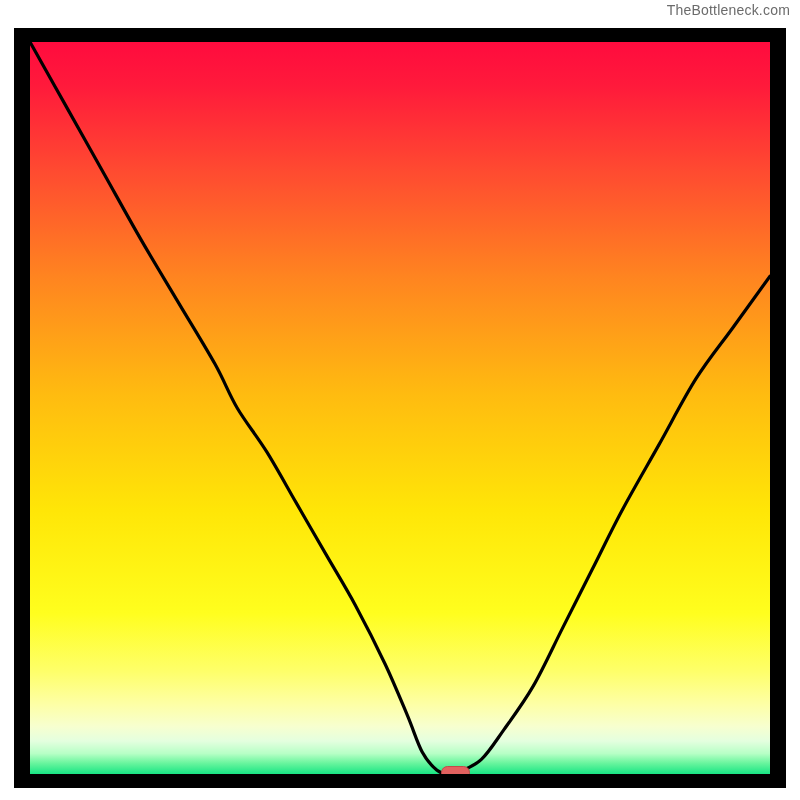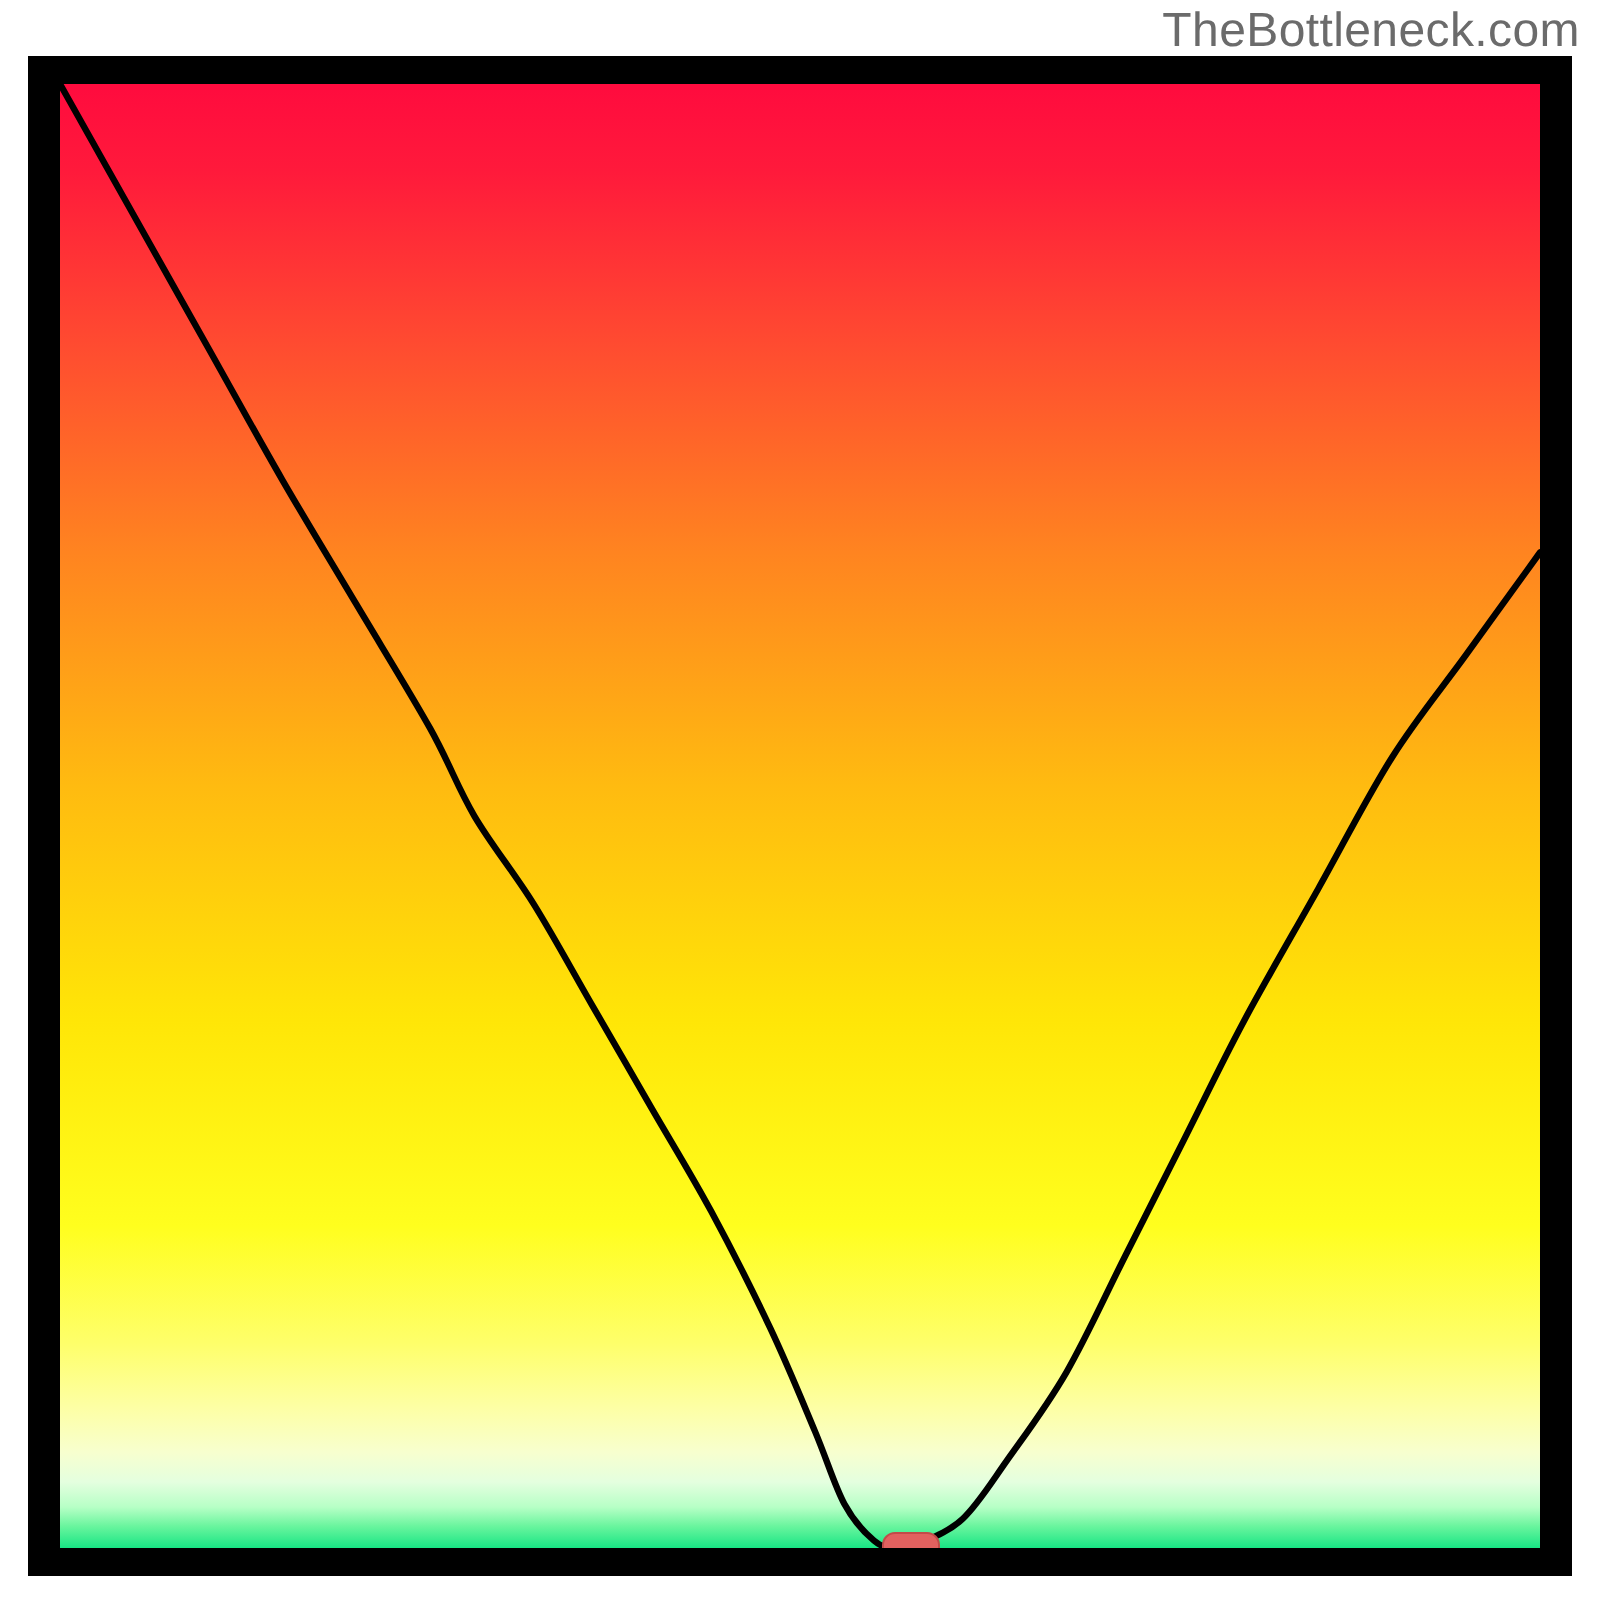--- a/index.html
+++ b/index.html
@@ -14,21 +14,21 @@
   .frame {
     position: relative;
     width: 800px;
     height: 800px;
     box-sizing: border-box;
   }
   .watermark {
     position: absolute;
     top: 2px;
     right: 10px;
-    font-size: 24px;
+    font-size: 14px;
     font-weight: 500;
     color: #6b6b6b;
     letter-spacing: 0.2px;
     z-index: 10;
   }
   .plot-outer {
     position: absolute;
     left: 14px;
     top: 28px;
     width: 772px;

